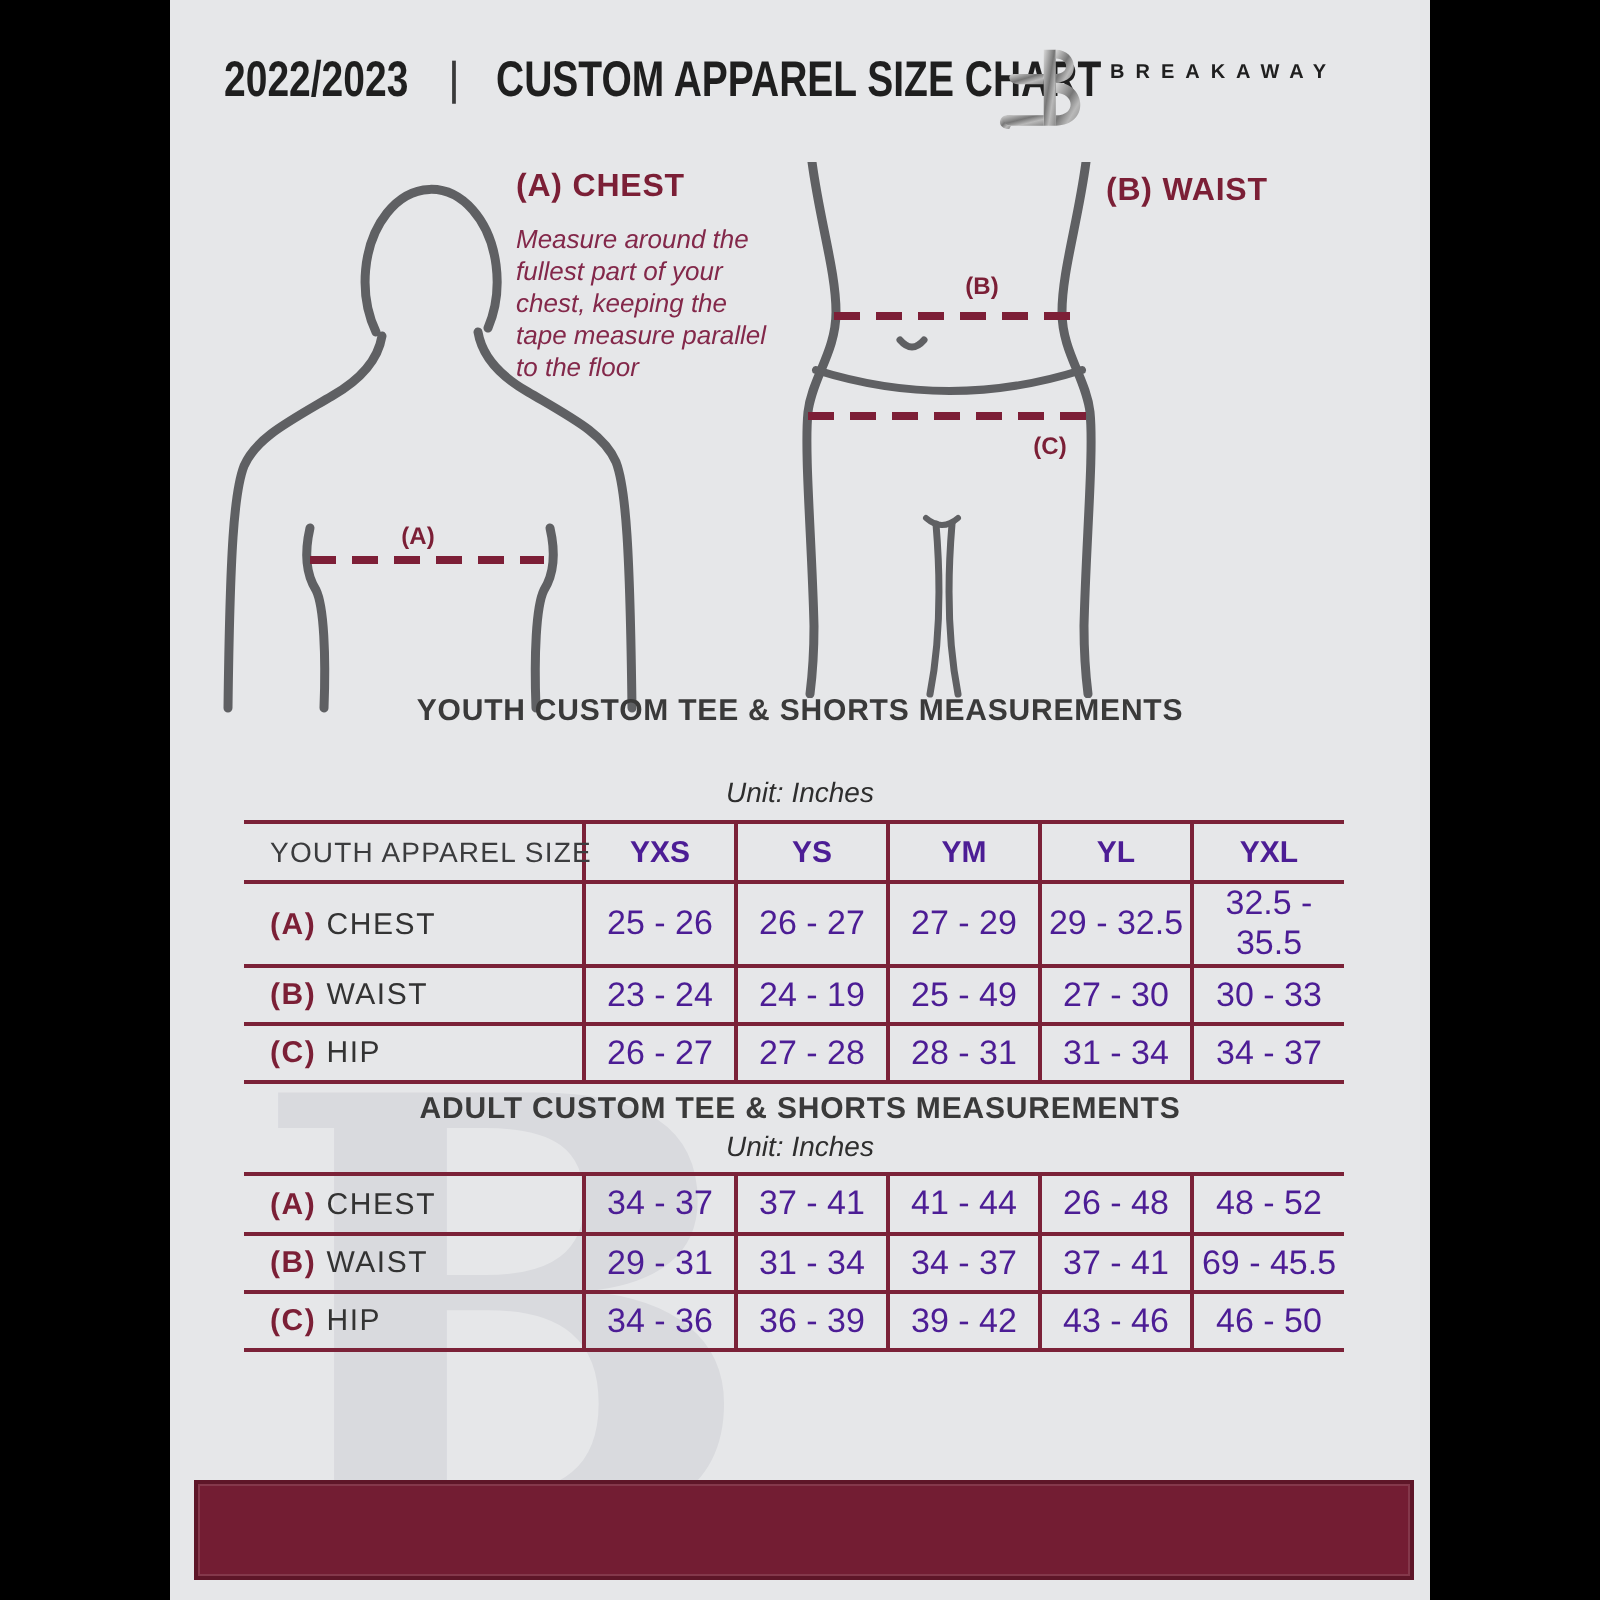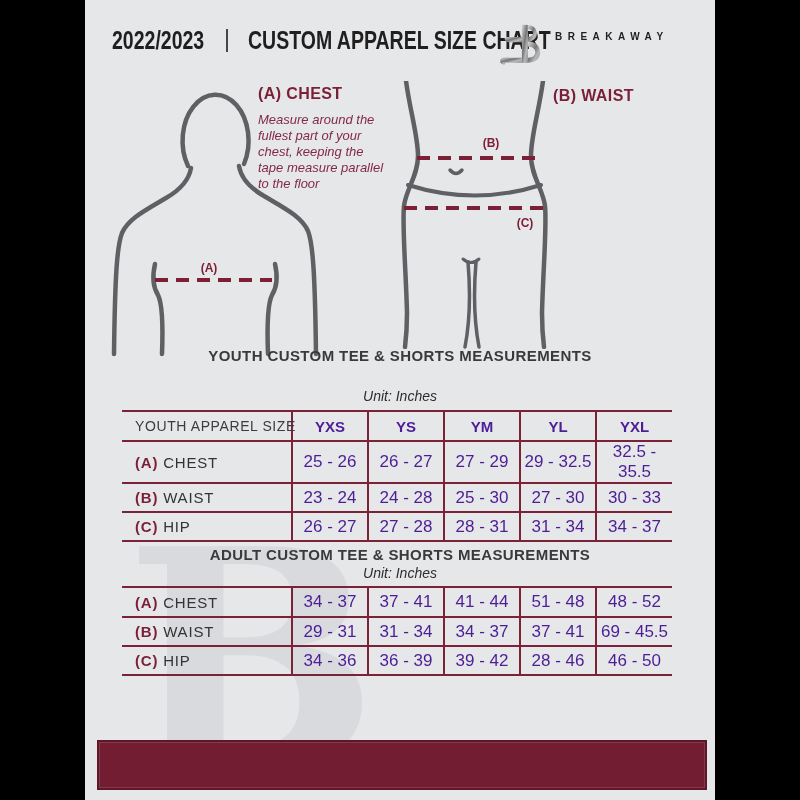--- a/index.html
+++ b/index.html
@@ -171,22 +171,22 @@
       <td class="row-label"><span class="pfx">(A)</span> <span>CHEST</span></td>
       <td class="val">25 - 26</td>
       <td class="val">26 - 27</td>
       <td class="val">27 - 29</td>
       <td class="val">29 - 32.5</td>
       <td class="val">32.5 - 35.5</td>
     </tr>
     <tr>
       <td class="row-label"><span class="pfx">(B)</span> <span>WAIST</span></td>
       <td class="val">23 - 24</td>
-      <td class="val">24 - 28</td>
-      <td class="val">25 - 30</td>
+      <td class="val">24 - 19</td>
+      <td class="val">25 - 49</td>
       <td class="val">27 - 30</td>
       <td class="val">30 - 33</td>
     </tr>
     <tr>
       <td class="row-label"><span class="pfx">(C)</span> <span>HIP</span></td>
       <td class="val">26 - 27</td>
       <td class="val">27 - 28</td>
       <td class="val">28 - 31</td>
       <td class="val">31 - 34</td>
       <td class="val">34 - 37</td>
@@ -205,36 +205,36 @@
         <col class="c-size">
         <col class="c-size">
         <col class="c-size">
       </colgroup>
     <tbody>
     <tr>
       <td class="row-label"><span class="pfx">(A)</span> <span>CHEST</span></td>
       <td class="val">34 - 37</td>
       <td class="val">37 - 41</td>
       <td class="val">41 - 44</td>
-      <td class="val">51 - 48</td>
+      <td class="val">26 - 48</td>
       <td class="val">48 - 52</td>
     </tr>
     <tr>
       <td class="row-label"><span class="pfx">(B)</span> <span>WAIST</span></td>
       <td class="val">29 - 31</td>
       <td class="val">31 - 34</td>
       <td class="val">34 - 37</td>
       <td class="val">37 - 41</td>
       <td class="val">69 - 45.5</td>
     </tr>
     <tr>
       <td class="row-label"><span class="pfx">(C)</span> <span>HIP</span></td>
       <td class="val">34 - 36</td>
       <td class="val">36 - 39</td>
       <td class="val">39 - 42</td>
-      <td class="val">28 - 46</td>
+      <td class="val">43 - 46</td>
       <td class="val">46 - 50</td>
     </tr>
   </tbody>
     </table>
 
   <div class="footer-bar"></div>
 </div>
 
 </body></html>

